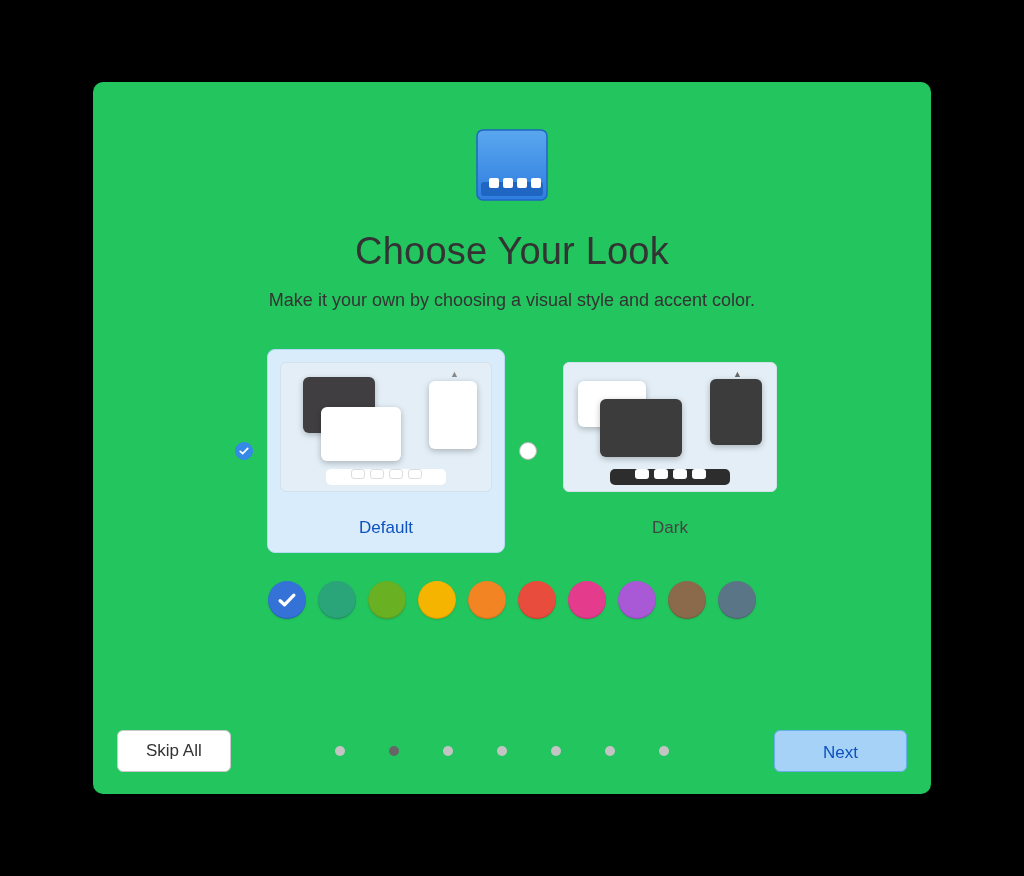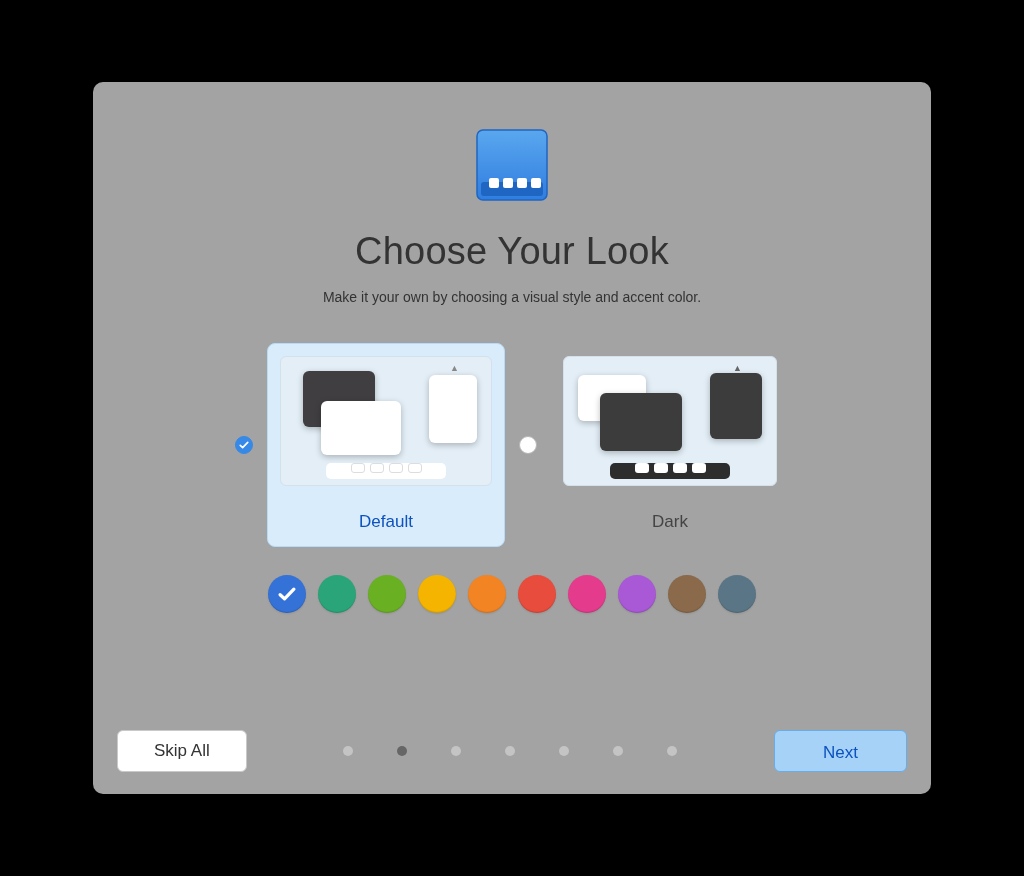--- a/index.html
+++ b/index.html
@@ -7,21 +7,21 @@
   body {
     background: #000;
     font-family: -apple-system, "Helvetica Neue", Arial, sans-serif;
     display: flex;
     align-items: center;
     justify-content: center;
   }
   .dialog {
     width: 838px;
     height: 712px;
-    background: #a3a3a3;
+    background: #22c55e;
     border-radius: 10px;
     box-shadow: 0 20px 60px rgba(0,0,0,0.6);
     display: flex;
     flex-direction: column;
     align-items: center;
     padding: 34px 40px 24px 40px;
     position: relative;
   }
   .app-icon {
     width: 90px;
@@ -32,21 +32,21 @@
   h1.title {
     font-size: 38px;
     font-weight: 400;
     color: #333;
     margin-top: 18px;
     letter-spacing: 0.2px;
   }
   .subtitle {
     text-align: center;
     color: #333;
-    font-size: 14px;
+    font-size: 18px;
     line-height: 1.45;
     margin-top: 14px;
   }
   .theme-row {
     display: flex;
     align-items: center;
     gap: 14px;
     margin-top: 36px;
   }
   .radio-indicator {
@@ -129,21 +129,21 @@
     position: absolute;
     left: 24px; right: 24px; bottom: 22px;
     display: flex;
     align-items: center;
     justify-content: space-between;
   }
   .btn {
     height: 42px;
     border-radius: 6px;
     font-size: 17px;
-    padding: 0 36px;
+    padding: 0 28px;
     cursor: pointer;
     border: 1px solid #c9c9c9;
     background: #fff;
     color: #333;
   }
   .btn.primary {
     background: #a6d2f7;
     border: 1px solid #67aee8;
     color: #0d52bf;
     padding: 12px 48px;

